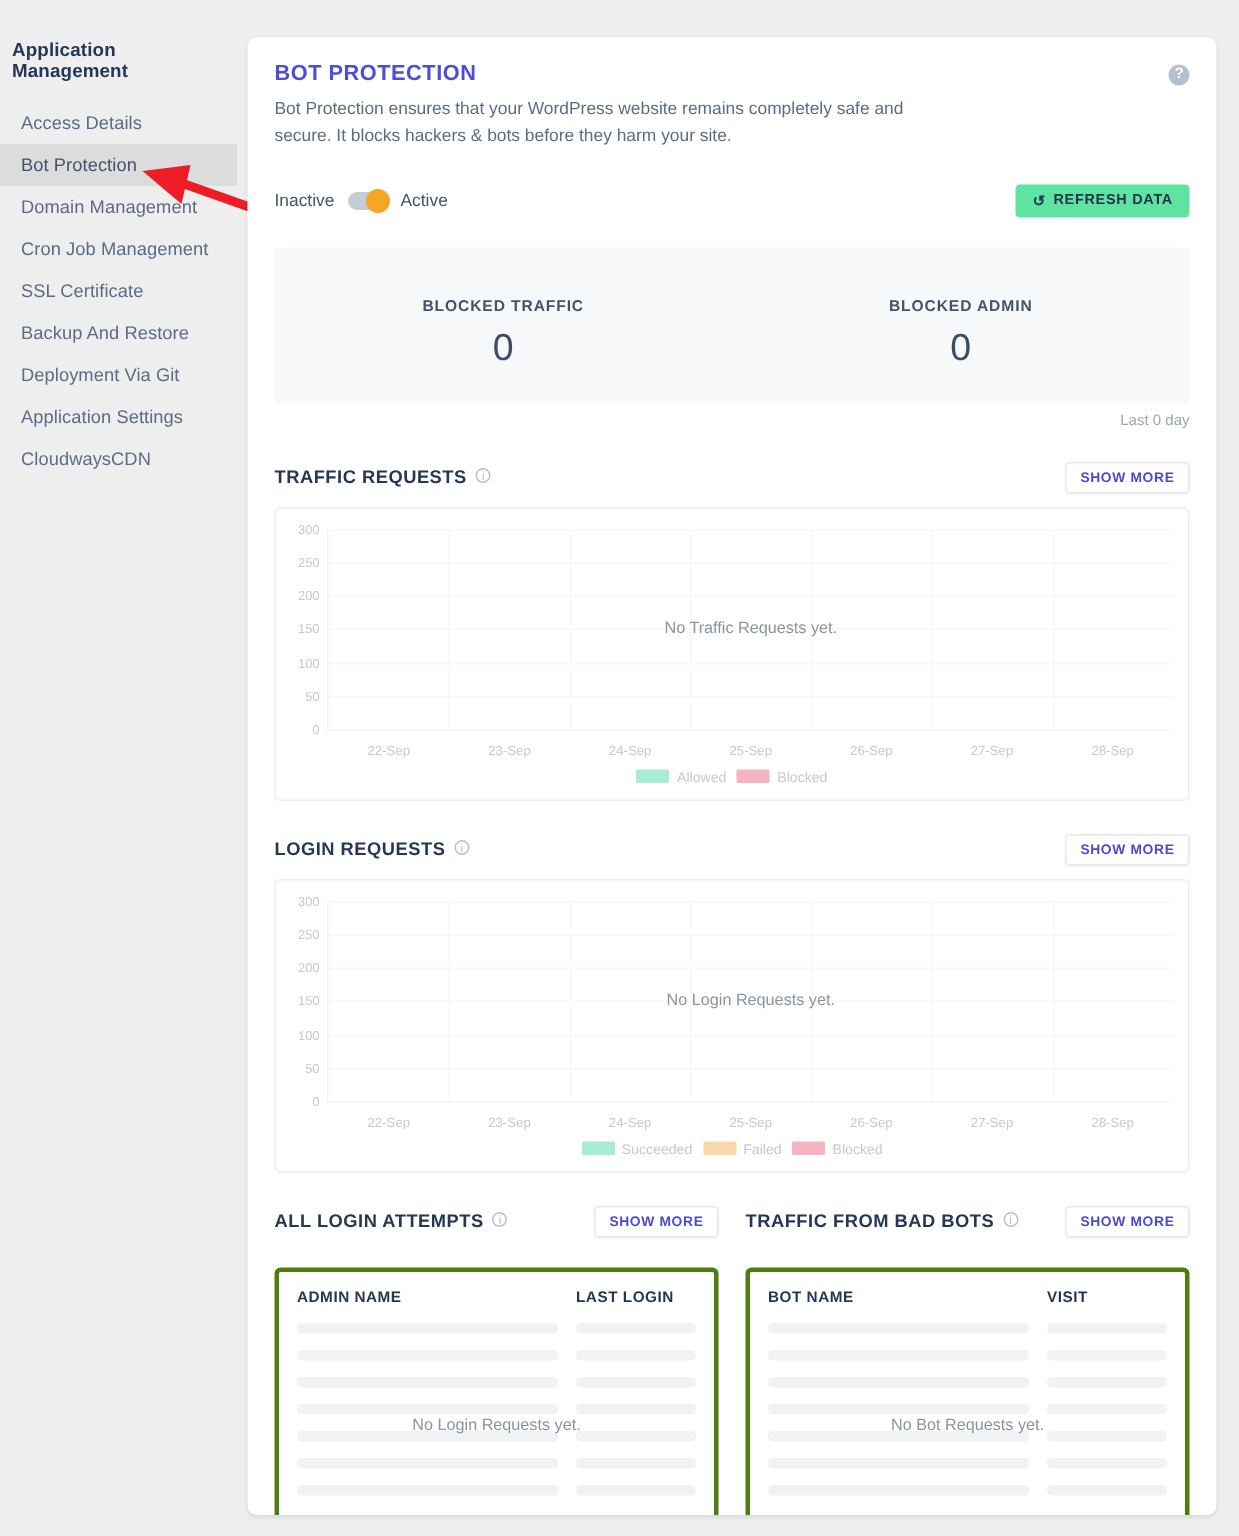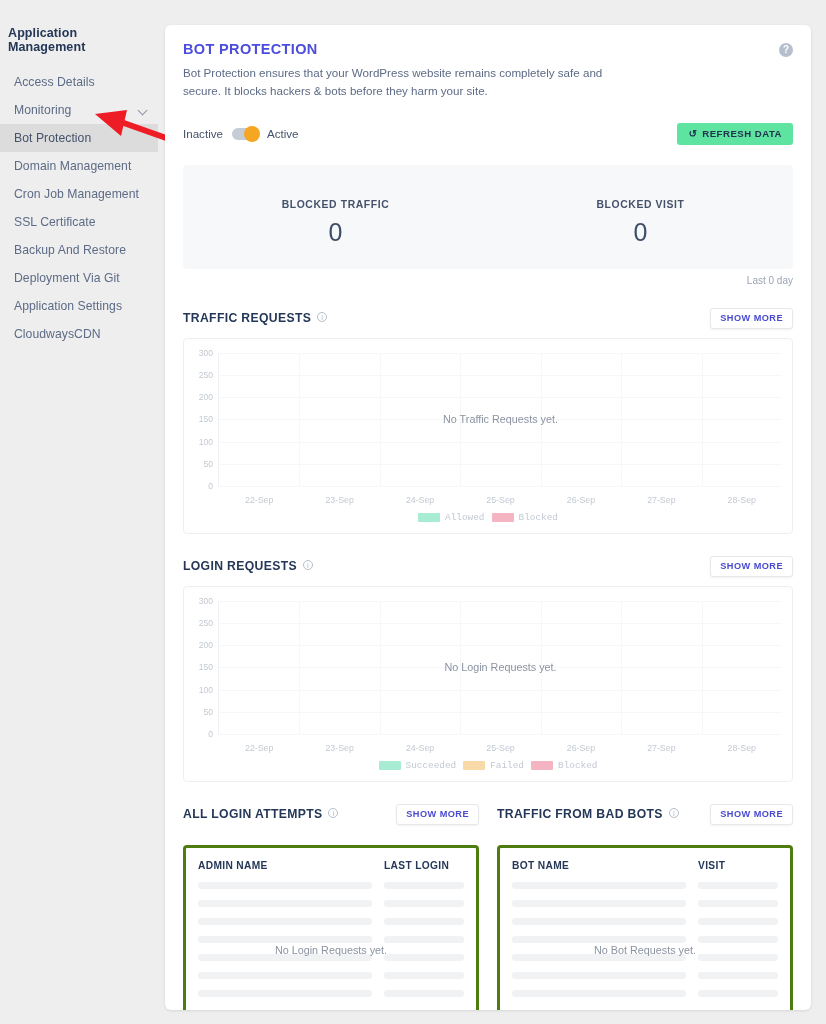--- a/index.html
+++ b/index.html
@@ -143,21 +143,21 @@
   .xtick {
     position: absolute; top: calc(100% + 9px); transform: translateX(-50%);
     font-size: 8.8px; color: #c3c9d2; white-space: nowrap;
   }
   .empty-msg {
     position: absolute; left: 50%; top: 50%; transform: translate(-50%,-50%);
     font-size: 10.8px; color: #8b93a2; white-space: nowrap;
   }
   .legend {
     position: absolute; left: 0; right: 0; bottom: 10px;
-    display: flex; justify-content: center; align-items: center; gap: 7px; font-family: Liberation Mono, monospace;
+    display: flex; justify-content: center; align-items: center; gap: 7px;
   }
   .leg-item { display: flex; align-items: center; gap: 5px; }
   .leg-swatch { width: 22px; height: 9px; border-radius: 1px; }
   .leg-text { font-size: 9.4px; color: #c3c9d2; }
 
   
   .tables-row { display: flex; gap: 18px; }
   .table-col { flex: 1; min-width: 0; }
   .table-box {
     border: 3px solid #4d7c0f; border-radius: 4px;
@@ -181,24 +181,20 @@
 </head>
 <body>
 
 <div id="root">
 
   <nav class="sidebar">
     <div class="sidebar-title">Application Management</div>
     <div id="sidebar-items">
         <div class="sidebar-item">
           <span>Access Details</span>
-        </div>
-        <div class="sidebar-item">
-          <span>Monitoring</span>
-          <span class="chev"></span>
         </div>
         <div class="sidebar-item active">
           <span>Bot Protection</span>
         </div>
         <div class="sidebar-item">
           <span>Domain Management</span>
         </div>
         <div class="sidebar-item">
           <span>Cron Job Management</span>
         </div>
@@ -244,21 +240,21 @@
           <span>REFRESH DATA</span>
         </button>
       </div>
 
       <div class="stats-band">
         <div class="stat-cell">
           <div class="stat-label">BLOCKED TRAFFIC</div>
           <div class="stat-value">0</div>
         </div>
         <div class="stat-cell">
-          <div class="stat-label">BLOCKED VISIT</div>
+          <div class="stat-label">BLOCKED ADMIN</div>
           <div class="stat-value">0</div>
         </div>
       </div>
       <div class="last-day">Last 0 day</div>
 
       <div class="sec-head">
         <span class="sec-title">TRAFFIC REQUESTS</span>
         <i class="info-icon">i</i>
         <button class="show-more">SHOW MORE</button>
       </div>

